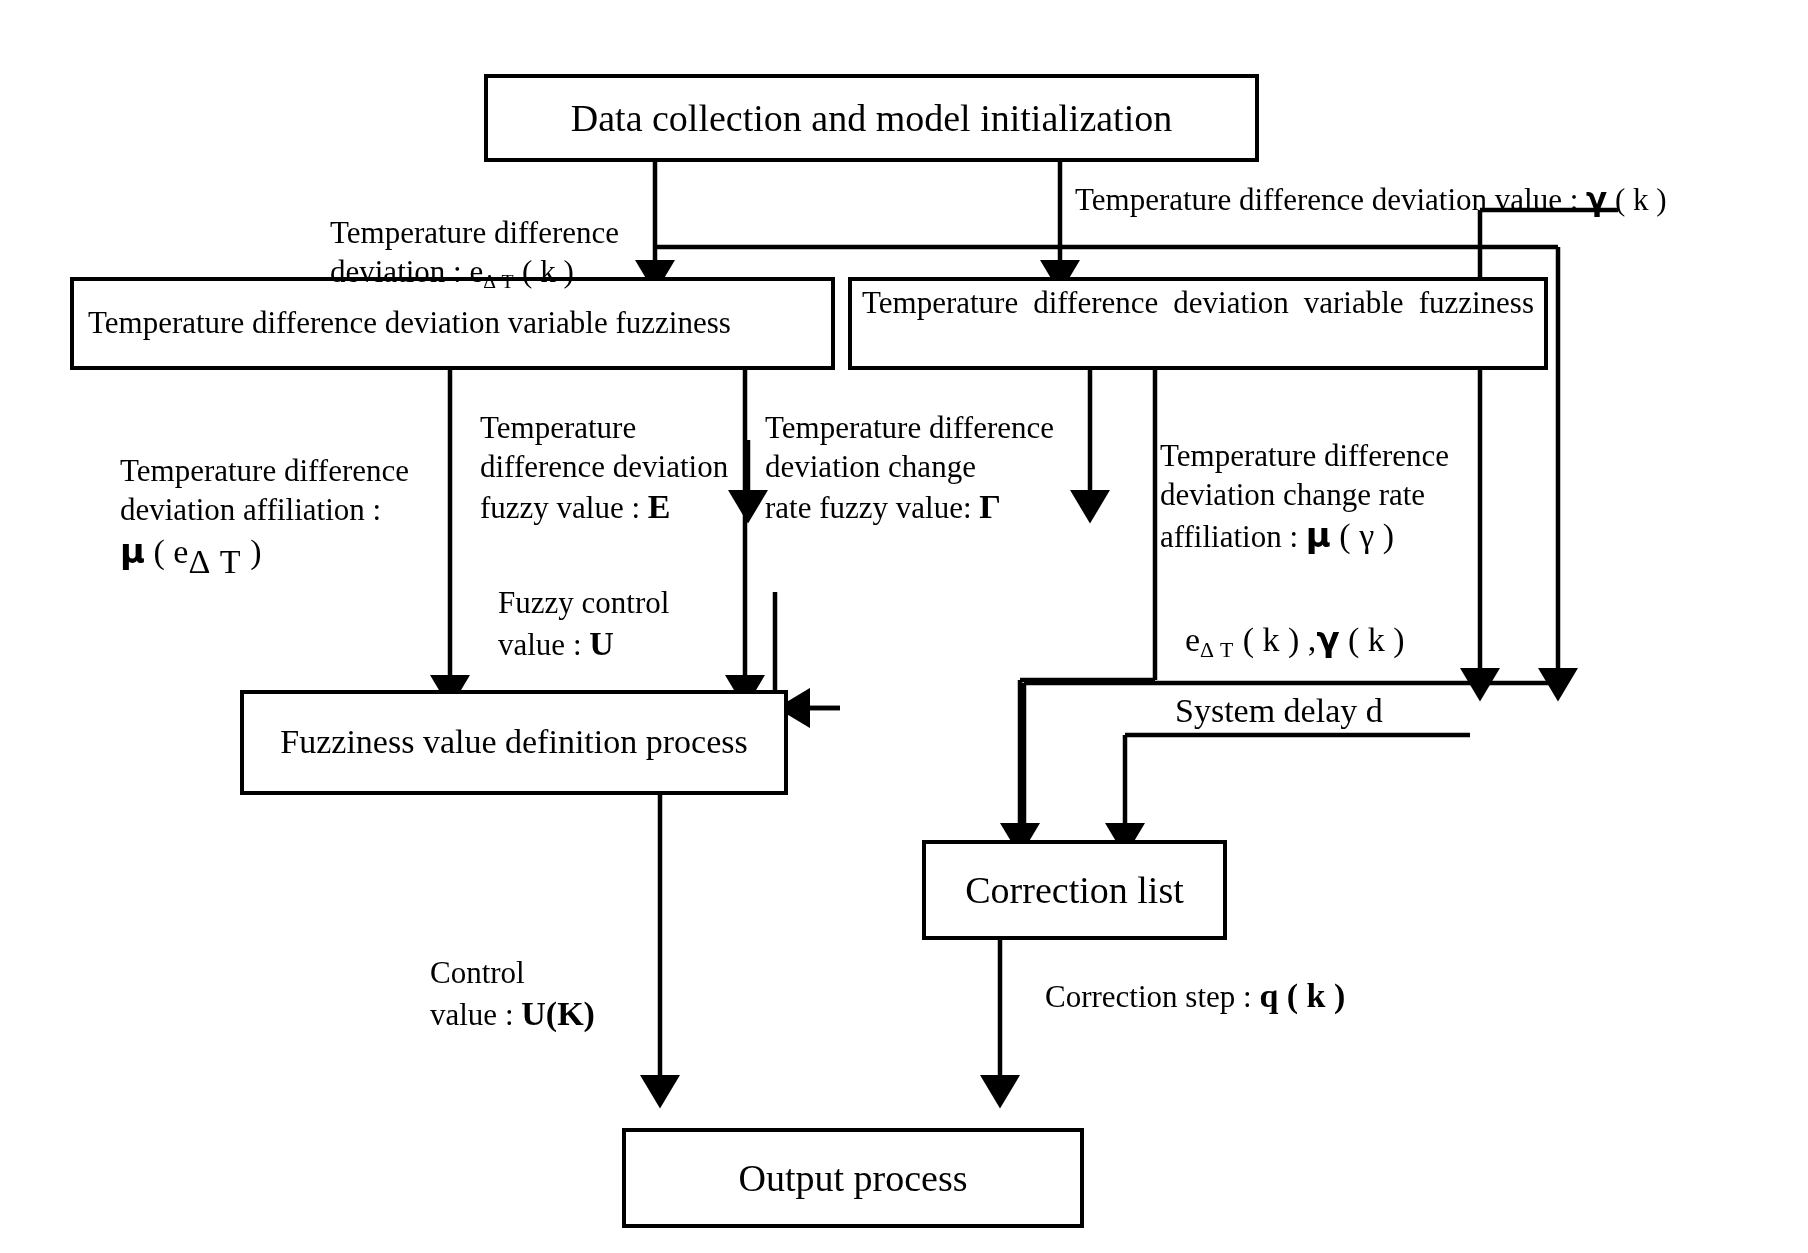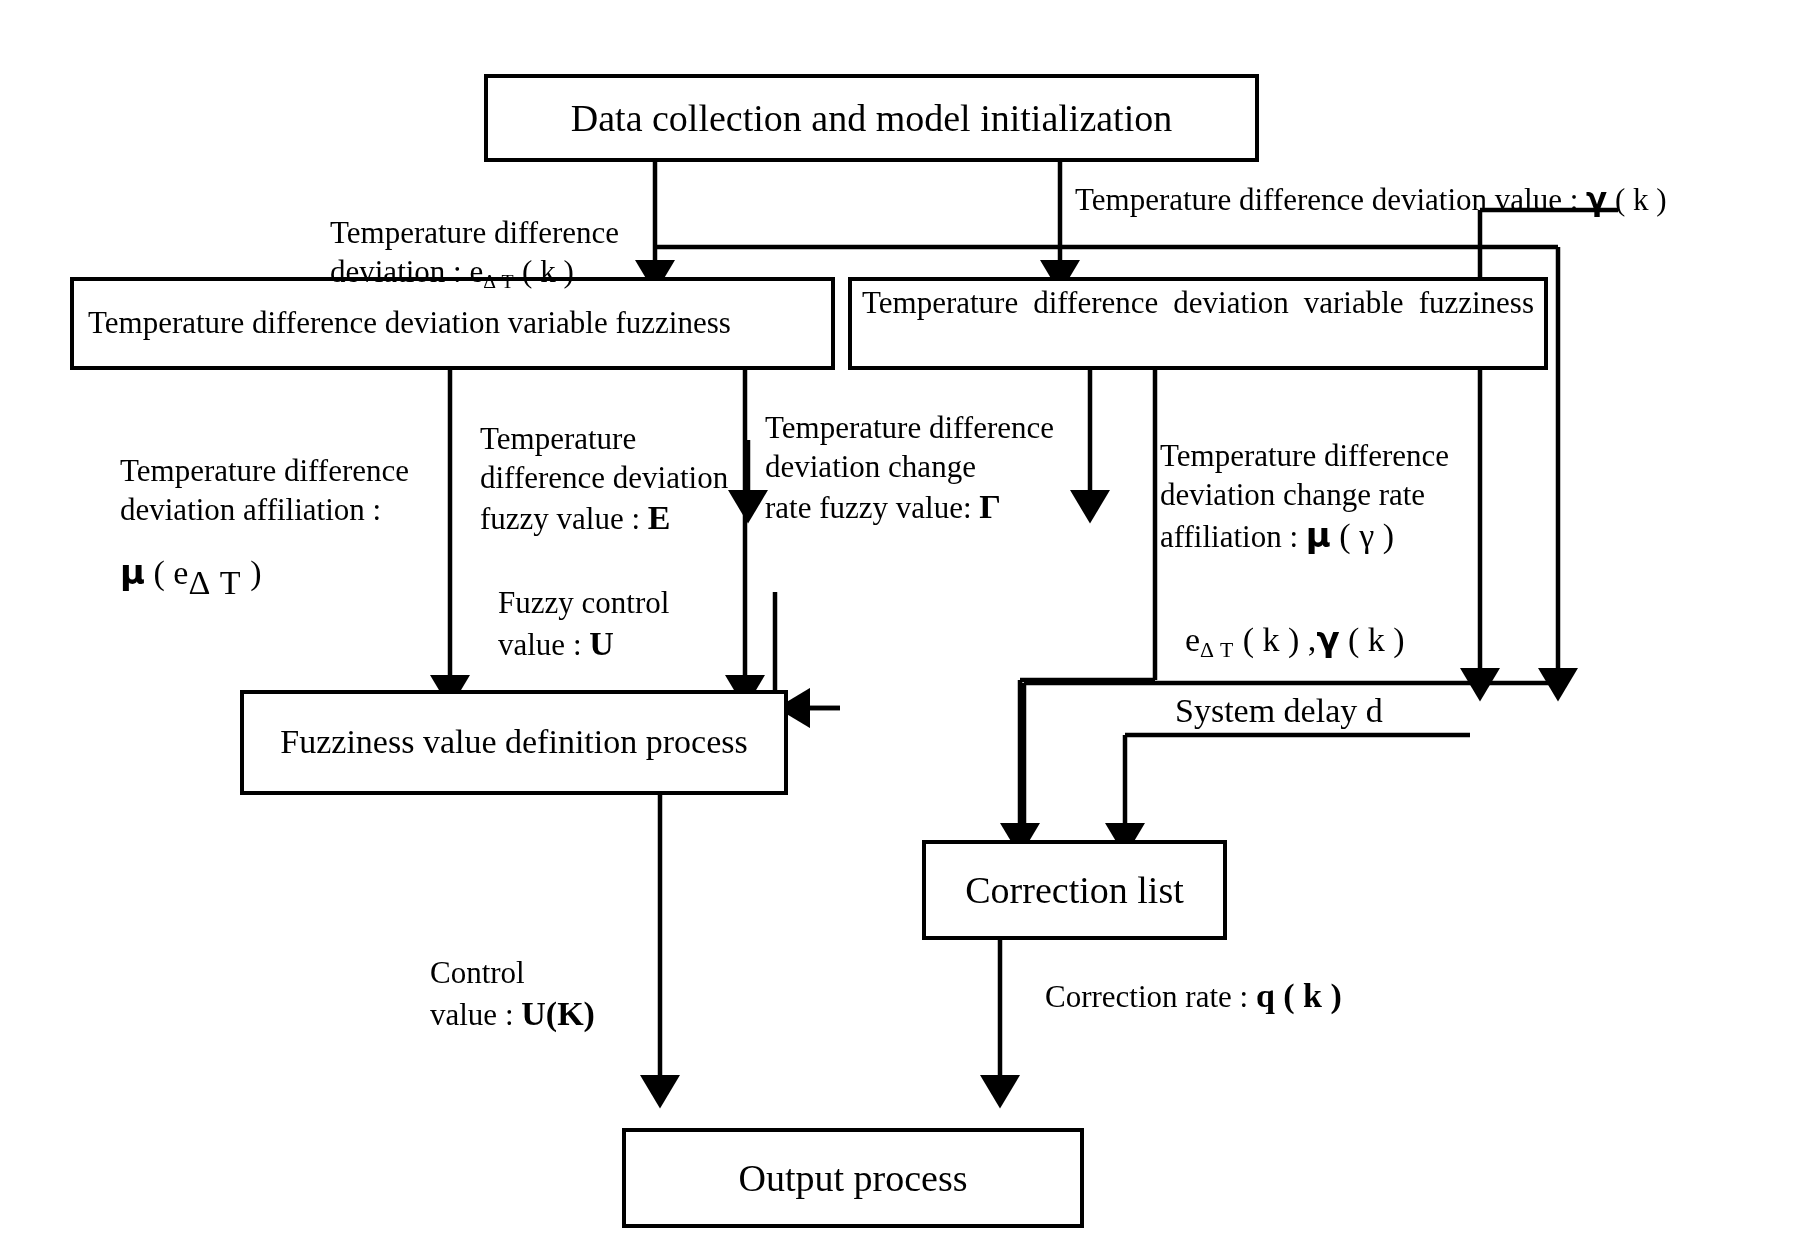--- a/index.html
+++ b/index.html
@@ -146,26 +146,26 @@
 deviation : e</span><sub>Δ T</sub><span> ( k )</span>
   </div>
 
   <div class="lbl f31" style="left:1075px; top:180px; width:760px; white-space:nowrap;">
     <span>Temperature difference deviation value : </span><span class="greek">γ</span><span> ( k )</span>
   </div>
 
   <div class="lbl just f31" style="left:120px; top:452px; width:322px;">
     <span style="white-space:pre-line">Temperature difference
 deviation  affiliation  :</span>
-    <div style="text-align:left; margin-top:21px;">
+    <div style="text-align:left; margin-top:0;">
       <span class="greek f34">μ</span><span class="f34"> ( e</span><sub class="f34">Δ T</sub><span class="f34"> )</span>
     </div>
   </div>
 
-  <div class="lbl f31" style="left:480px; top:370px; width:270px;margin-top:11px;">
+  <div class="lbl f31" style="left:480px; top:370px; width:270px;">
     <span>Temperature
 difference deviation
 fuzzy value : </span><span class="bold f34">E</span>
   </div>
 
   <div class="lbl f31" style="left:765px; top:370px; width:330px;">
     <span>Temperature difference
 deviation change
 rate fuzzy value: </span><span class="bold f34">Γ</span>
   </div>
@@ -188,16 +188,16 @@
   <div class="lbl f34" style="left:1175px; top:690px; width:330px; white-space:nowrap;">
     <span>System delay d</span>
   </div>
 
   <div class="lbl f31" style="left:430px; top:915px; width:260px;">
     <span>Control
 value : </span><span class="bold f34">U(K)</span>
   </div>
 
   <div class="lbl f31" style="left:1045px; top:975px; width:420px; white-space:nowrap;">
-    <span>Correction rate : </span><span class="bold f34">q ( k )</span>
+    <span>Correction step : </span><span class="bold f34">q ( k )</span>
   </div>
 
 </div>
 
 </body></html>

